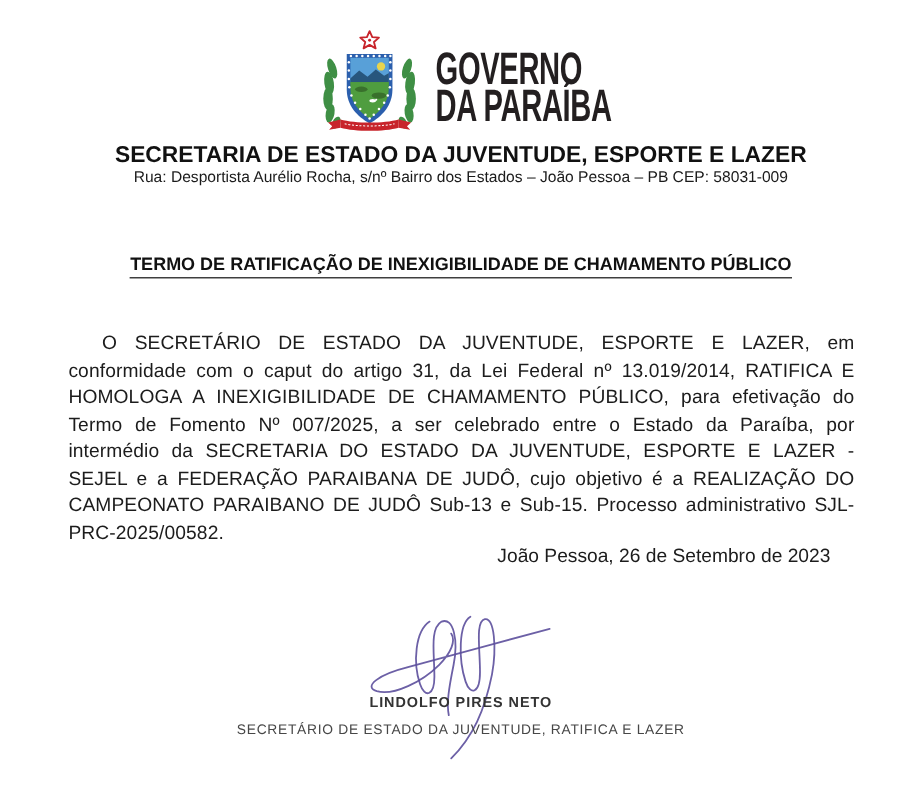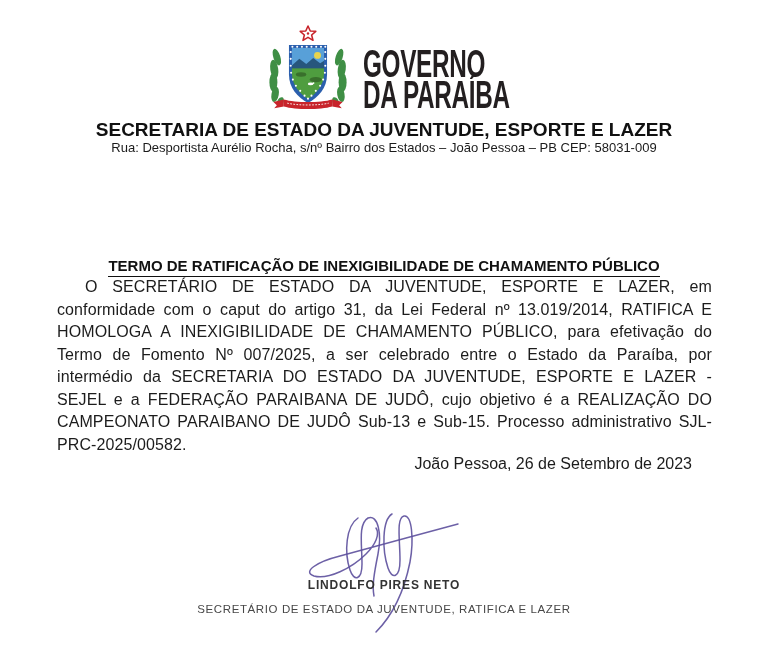--- a/index.html
+++ b/index.html
@@ -2,35 +2,35 @@
 <html><head>
 <meta charset="utf-8">
 <style>
   * { margin: 0; padding: 0; box-sizing: border-box; }
   html, body { width: 768px; height: 655px; background: #ffffff; overflow: hidden; }
   body { font-family: "Liberation Sans", sans-serif; color: #1c1c1c; position: relative; }
   .page { position: absolute; inset: 0; background: #ffffff; }
 
   
   .logo-row { position: absolute; top: 24px; left: 0; right: 0;
-              display: flex; justify-content: center; align-items: flex-end; gap: 10px; }
+              display: flex; justify-content: center; align-items: center; gap: 10px; }
   .emblem { width: 90px; height: 87px; display: block; }
   .logo-text { width: 142px; padding-top: 12px; }
   .logo-text span { display: block; white-space: nowrap; font-weight: bold;
                     font-size: 38px; line-height: 31px; letter-spacing: -0.5px;
                     color: #231f20; transform: scaleX(0.64); transform-origin: left top; }
 
   
   .dept { position: absolute; top: 119px; left: 0; right: 0; text-align: center;
           font-weight: bold; font-size: 19px; color: #111; }
   .addr { position: absolute; top: 140px; left: 0; right: 0; text-align: center;
           font-size: 13px; color: #1b1b1b; }
 
   
-  .doc-title { position: absolute; top: 212px; left: 0; right: 0; text-align: center; margin-top: 45px; }
+  .doc-title { position: absolute; top: 212px; left: 0; right: 0; text-align: center; }
   .doc-title span { display: inline-block; font-weight: bold; font-size: 15px;
                     color: #111; border-bottom: 1.5px solid #111; padding-bottom: 2px; }
 
   
   .body-par { position: absolute; top: 276px; left: 57px; width: 655px;
               font-size: 16px; line-height: 22.5px; text-align: justify;
               text-indent: 28px; letter-spacing: 0.1px; word-spacing: 2px; color: #1c1c1c; }
 
   
   .dateline { position: absolute; top: 455px; right: 76px; font-size: 16px; color: #1c1c1c; }

